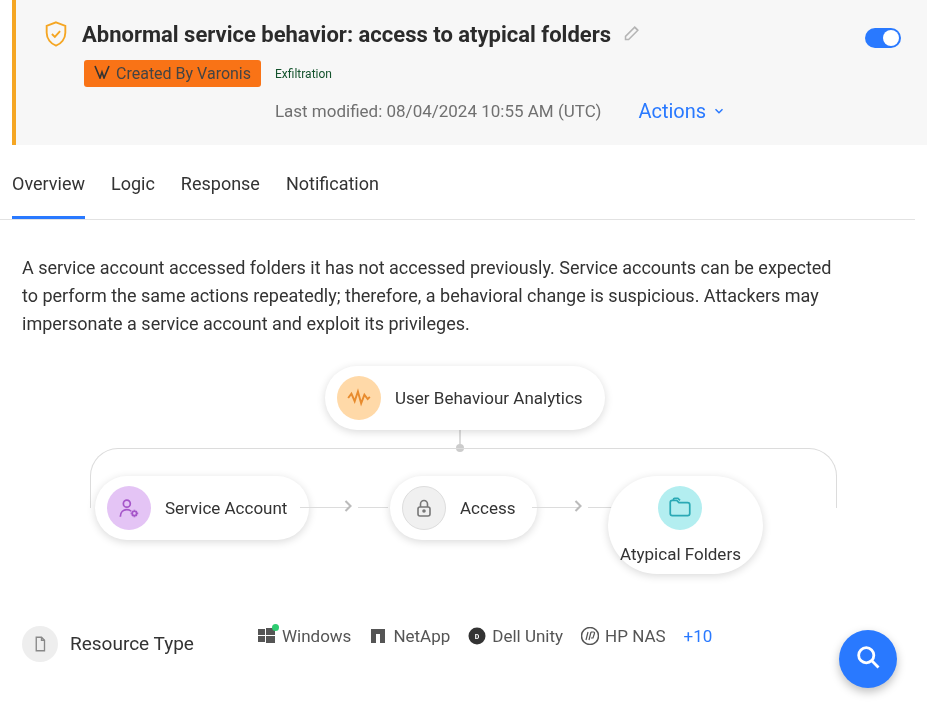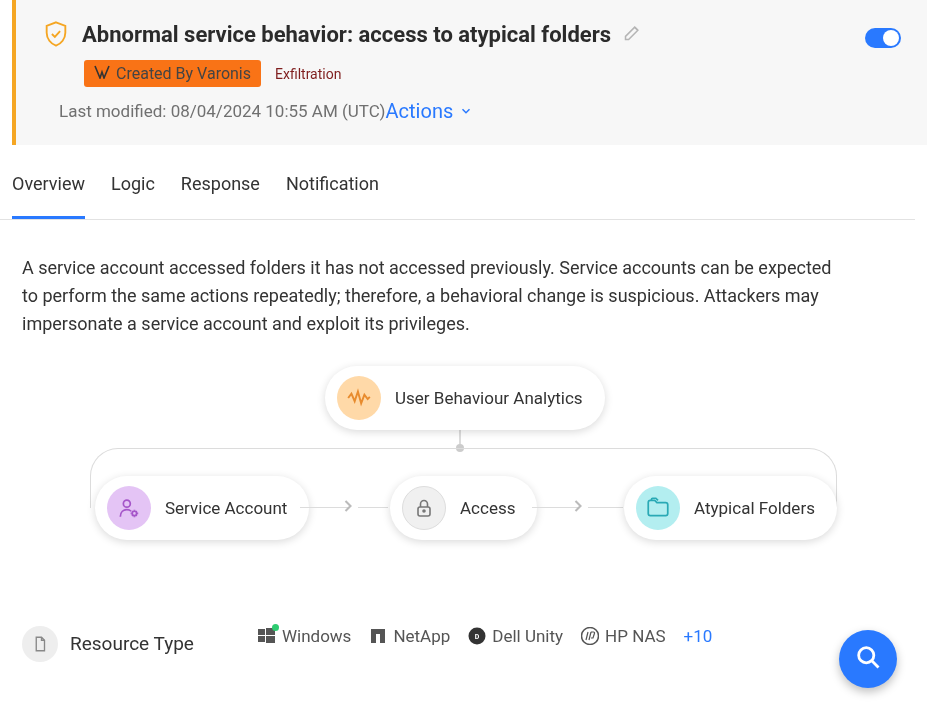--- a/index.html
+++ b/index.html
@@ -28,22 +28,22 @@
   .toggle::after {
     content:""; position:absolute; right:2px; top:2px; width:16px; height:16px;
     background:#fff; border-radius:50%;
   }
   .tags-row { margin: 12px 0 0 42px; display:flex; align-items:center; gap:14px; }
   .tag-created {
     background:#f97316; color:#444; font-size:16px;
     padding: 4px 10px; border-radius:3px;
     display:inline-flex; align-items:center; gap:6px;
   }
-  .tag-exfil { color:#7f1d1d; font-size:14px; }
-  .meta-row { margin: 12px 0 0 17px; display:flex; justify-content:flex-start; align-items:center; }
+  .tag-exfil { color:#14532d; font-size:12px; }
+  .meta-row { margin: 12px 0 0 58px; display:flex; justify-content:center; align-items:center;gap:37px; }
   .last-mod { color:#707070; font-size:17px; }
   .actions-link { color:#2979ff; font-size:20px; cursor:pointer; display:inline-flex; align-items:center; gap:6px;}
   
   .tabs { display:flex; gap:26px; padding: 28px 0 0 12px; border-bottom:1px solid #e2e2e2; margin-right:12px;}
   .tab { font-size:18px; color:#333; padding-bottom:22px; cursor:pointer; }
   .tab.active { border-bottom:3px solid #2979ff; }
   
   .desc { font-size:18px; line-height:1.55; color:#333; padding: 34px 40px 10px 22px; max-width: 880px; }
   
   .diagram { position:relative; height: 240px; margin-top: 18px; }
@@ -190,21 +190,21 @@
   </div>
 
   <div class="hline" style="left:532px;"></div>
   <span class="chev" style="left:568px;">
     <svg width="20" height="20" viewBox="0 0 24 24" fill="none" stroke="#bbb" stroke-width="2.5">
         <path d="M9 6 L15 12 L9 18"></path>
       </svg>
   </span>
   <div class="hline" style="left:588px; width:35px;"></div>
 
-  <div class="pill" style="left:624px; top:110px;">
+  <div class="pill" style="left:608px; top:110px;flex-direction:column;">
     <span class="icon-circ icon-cyan">
       <svg width="26" height="26" viewBox="0 0 24 24" fill="none" stroke="#2aa9b5" stroke-width="1.6">
         <path d="M3 7 a2 2 0 0 1 2 -2 h4 l2 2 h8 a2 2 0 0 1 2 2 v8 a2 2 0 0 1 -2 2 H5 a2 2 0 0 1 -2 -2 Z"></path>
         <path d="M6 5 V4 a1 1 0 0 1 1 -1 h3 l2 2"></path>
       </svg>
     </span>
     <span>Atypical Folders</span>
   </div>
 </div>
 

